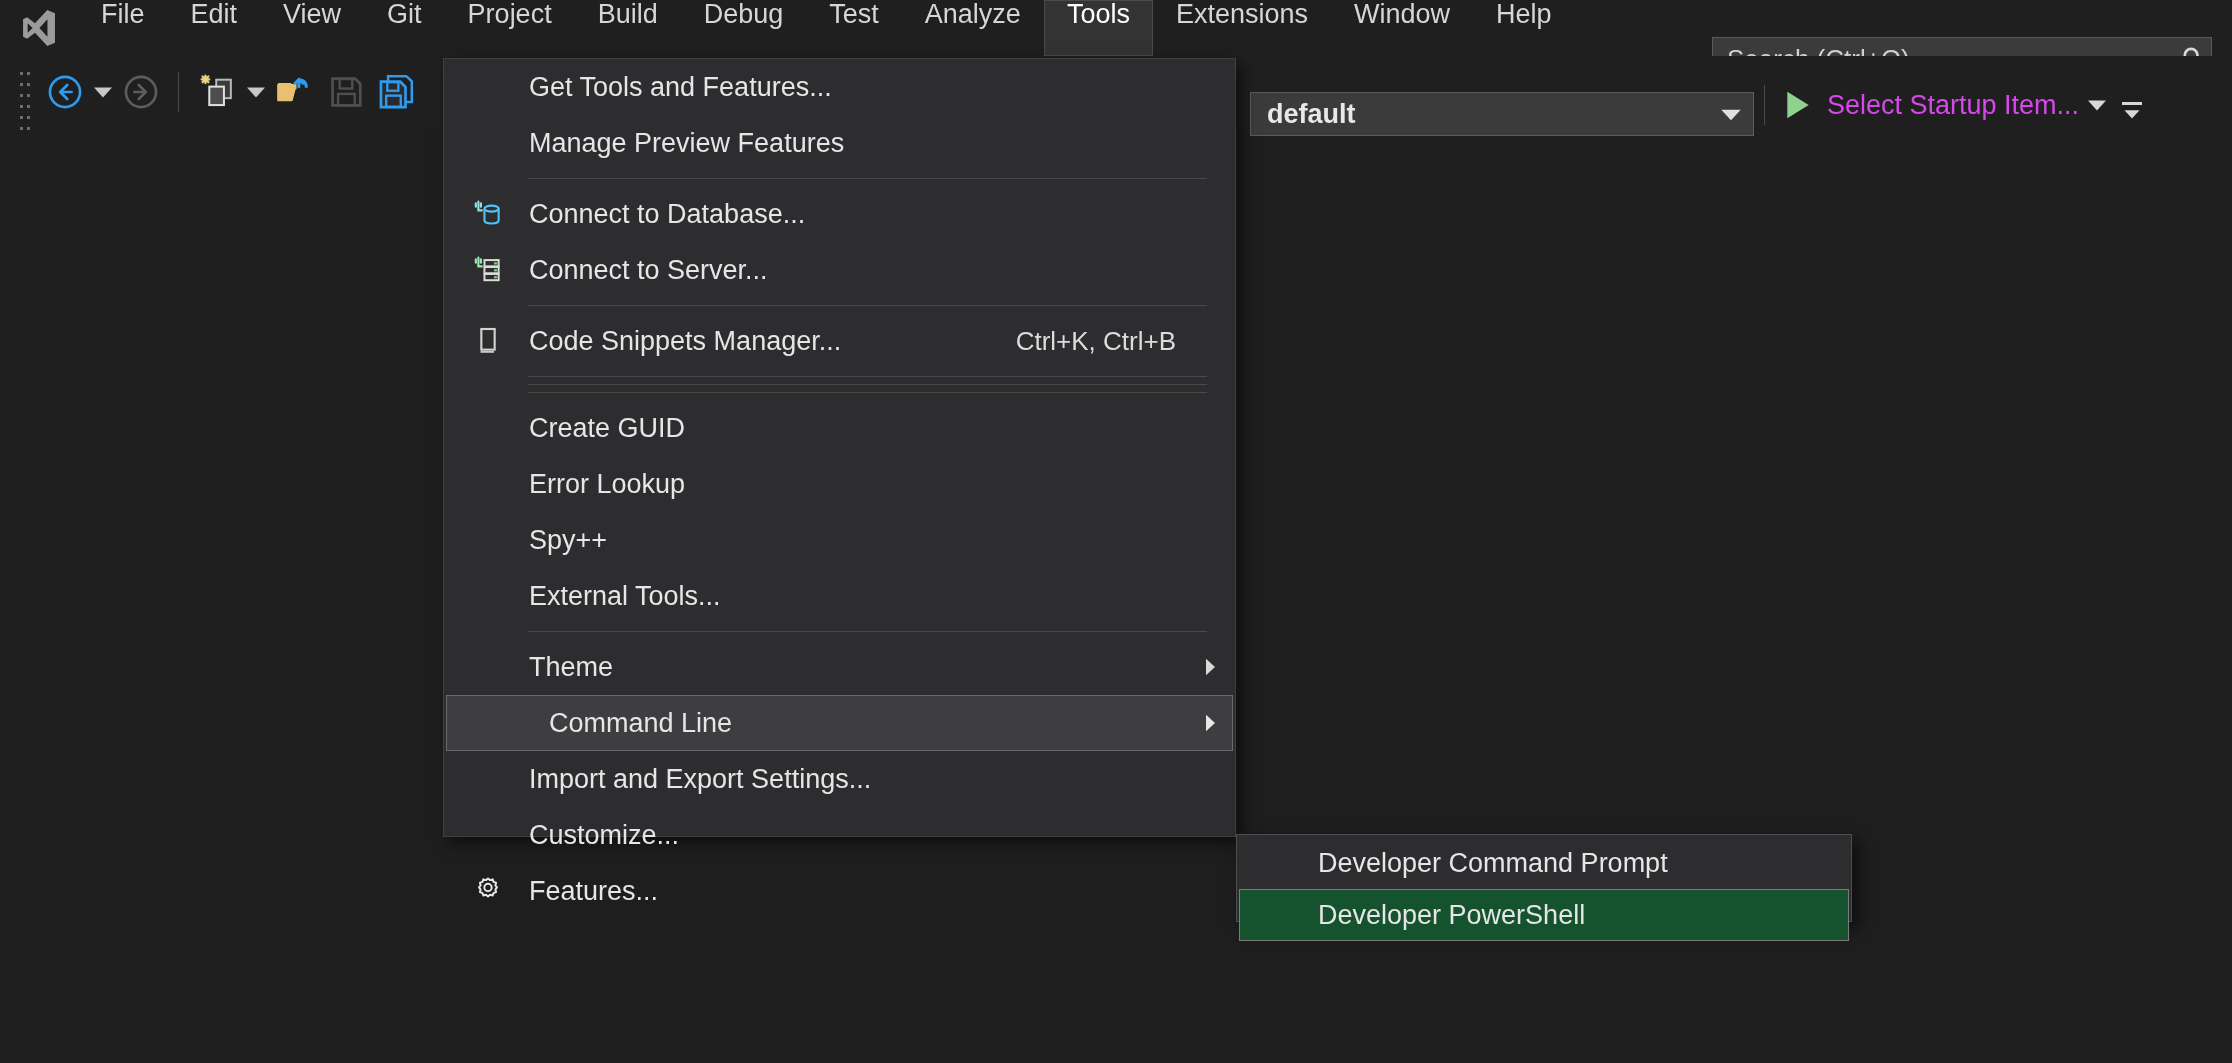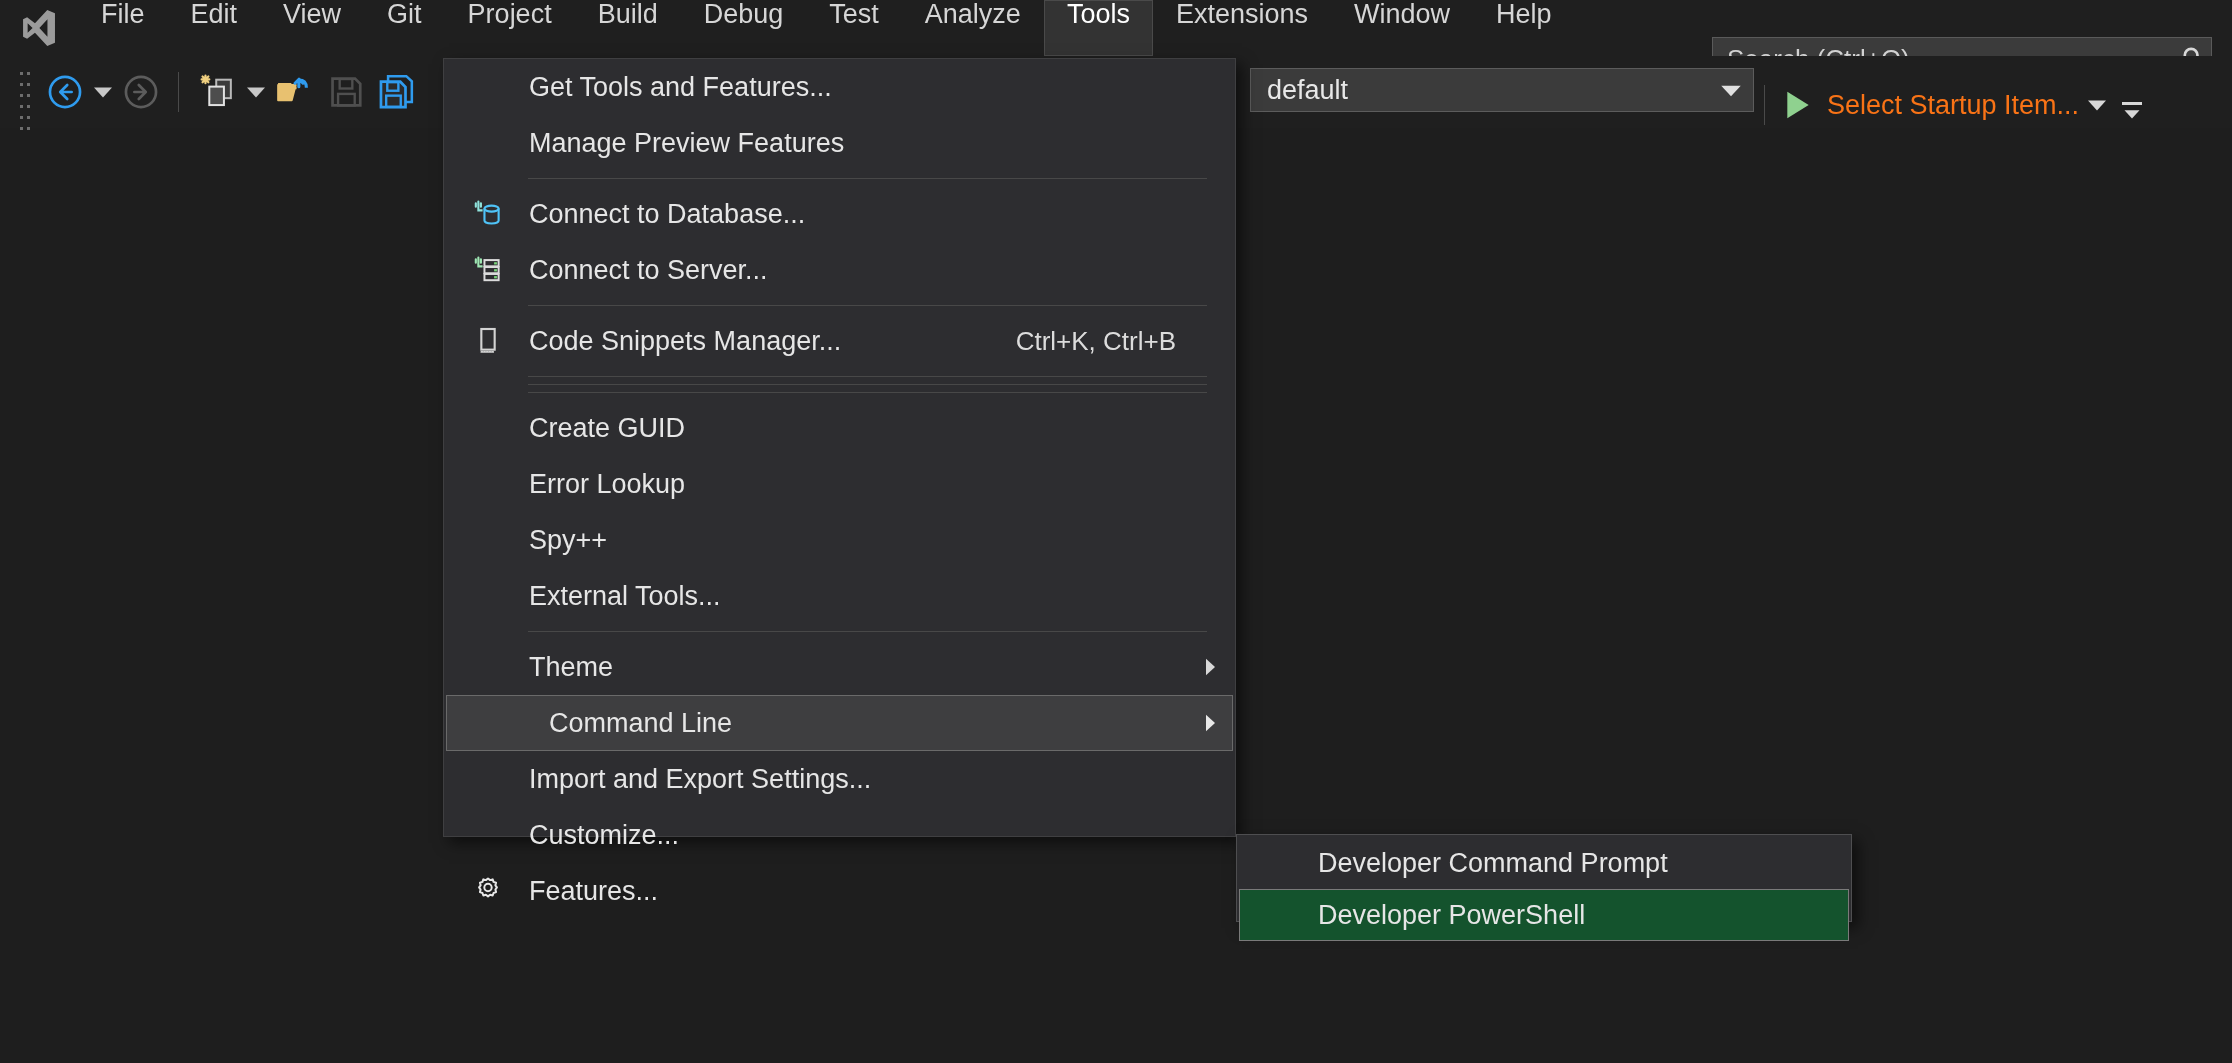--- a/index.html
+++ b/index.html
@@ -61,34 +61,34 @@
   .tb-grip i { width: 3px; height: 3px; background: #6d6d6d; display: block; }
   .tb-btn {
     height: 54px; min-width: 46px; display: flex; align-items: center;
     justify-content: center; padding: 0 6px;
   }
   .tb-caret { width: 26px; display: flex; align-items: center; justify-content: center; }
   .tb-sep { width: 1px; height: 40px; background: #4a4a4a; margin: 0 12px; }
 
   
   #config-combo {
-    position: absolute; left: 1250px; top: 68px;
+    position: absolute; left: 1250px; top: 92px;
     width: 504px; height: 44px;
     background: #3b3b3b; border: 1px solid #5c5c5c;
-    display: flex; align-items: center;
+    display: flex; align-items: center; font-weight: bold;
   }
   #config-combo .val { flex: 1; color: #e8e8e8; font-size: 27px; padding-left: 16px; }
   #config-combo .arrow { width: 44px; display: flex; align-items: center; justify-content: center; }
 
   #startup-group {
     position: absolute; left: 1764px; top: 78px;
     height: 54px; display: flex; align-items: center;
   }
   #startup-group .tb-sep2 { width: 1px; height: 40px; background: #4a4a4a; margin-right: 18px; }
-  #startup-label { color: #f97316; font-size: 27px; white-space: nowrap; margin-left: 14px; }
+  #startup-label { color: #d946ef; font-size: 27px; white-space: nowrap; margin-left: 14px; }
 
   
   #tools-menu {
     position: absolute; left: 443px; top: 58px;
     width: 793px; height: 779px;
     background: #2d2d30;
     border: 1px solid #3f3f41;
     box-shadow: 6px 6px 14px rgba(0,0,0,0.55);
   }
   .mrow {

